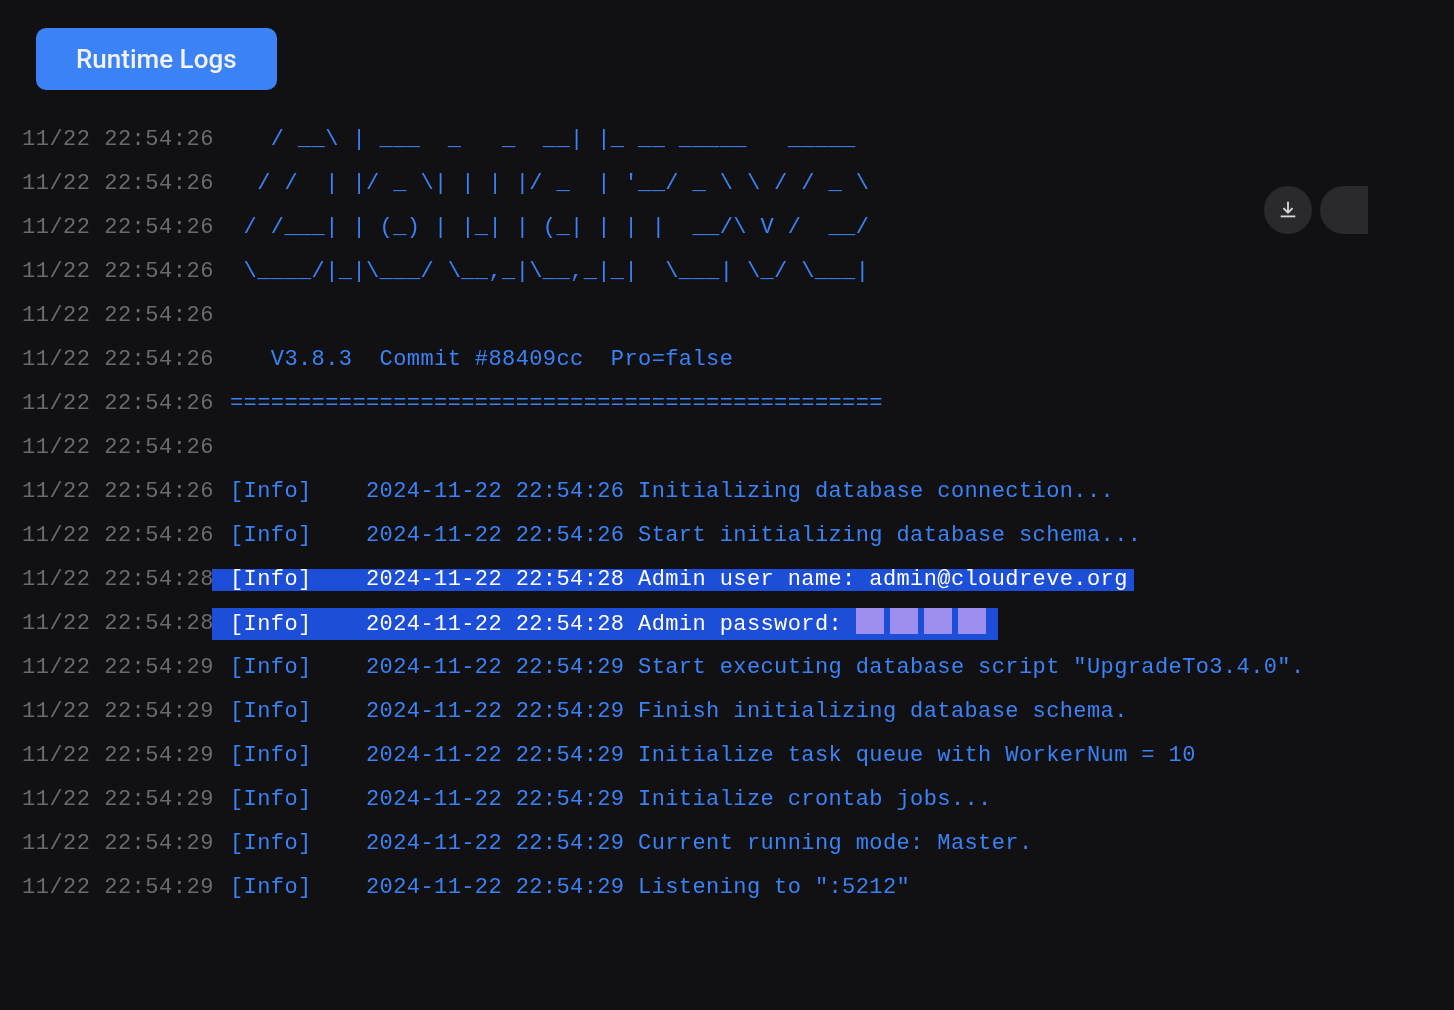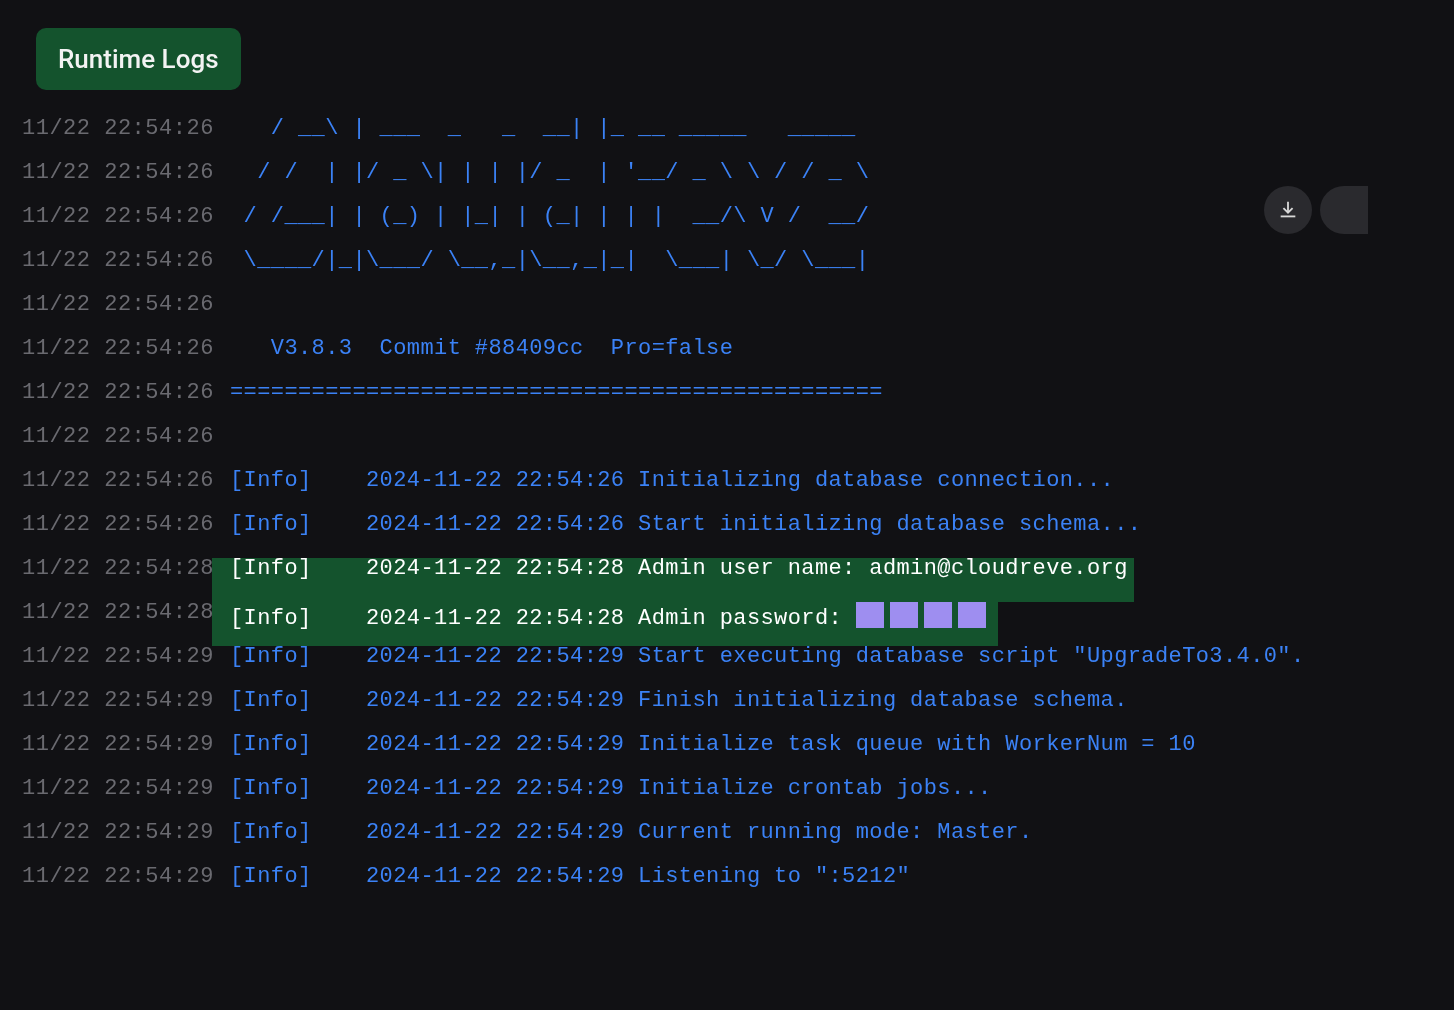--- a/index.html
+++ b/index.html
@@ -13,59 +13,60 @@
     height: 1010px;
     overflow: hidden;
   }
 
   .tab-bar {
     padding: 28px 0 0 36px;
   }
 
   .tab {
     display: inline-block;
-    background: #14532d;
+    background: #3b82f6;
     color: #f3f3f3;
     font-family: -apple-system, BlinkMacSystemFont, "Segoe UI", Roboto, Helvetica, Arial, sans-serif;
     font-size: 26px;
     font-weight: 500;
-    padding: 18px 22px;
+    padding: 18px 40px;
     border-radius: 10px;
     line-height: 1;
   }
 
   .log-area {
     padding: 28px 0 0 22px;
     white-space: pre;
     line-height: 1.0;
   }
 
   .log-line {
     display: flex;
+    align-items: center;
     height: 44px;
   }
 
   .ts {
     color: #6a6a70;
     width: 190px;
     flex: 0 0 auto;
     font-size: 22px;
     letter-spacing: 0.5px;
   }
 
   .msg {
     color: #3b82f6;
     font-size: 22px;
     letter-spacing: 0.4px;
     flex: 0 0 auto;
     padding-left: 18px;
   }
 
   .hl {
-    background: #14532d;
+    background: #1d4ed8;
     color: #ffffff;
     padding-right: 6px;
   }
 
   .redact {
     display: inline-block;
     vertical-align: -4px;
   }
   .redact span {
     display: inline-block;

